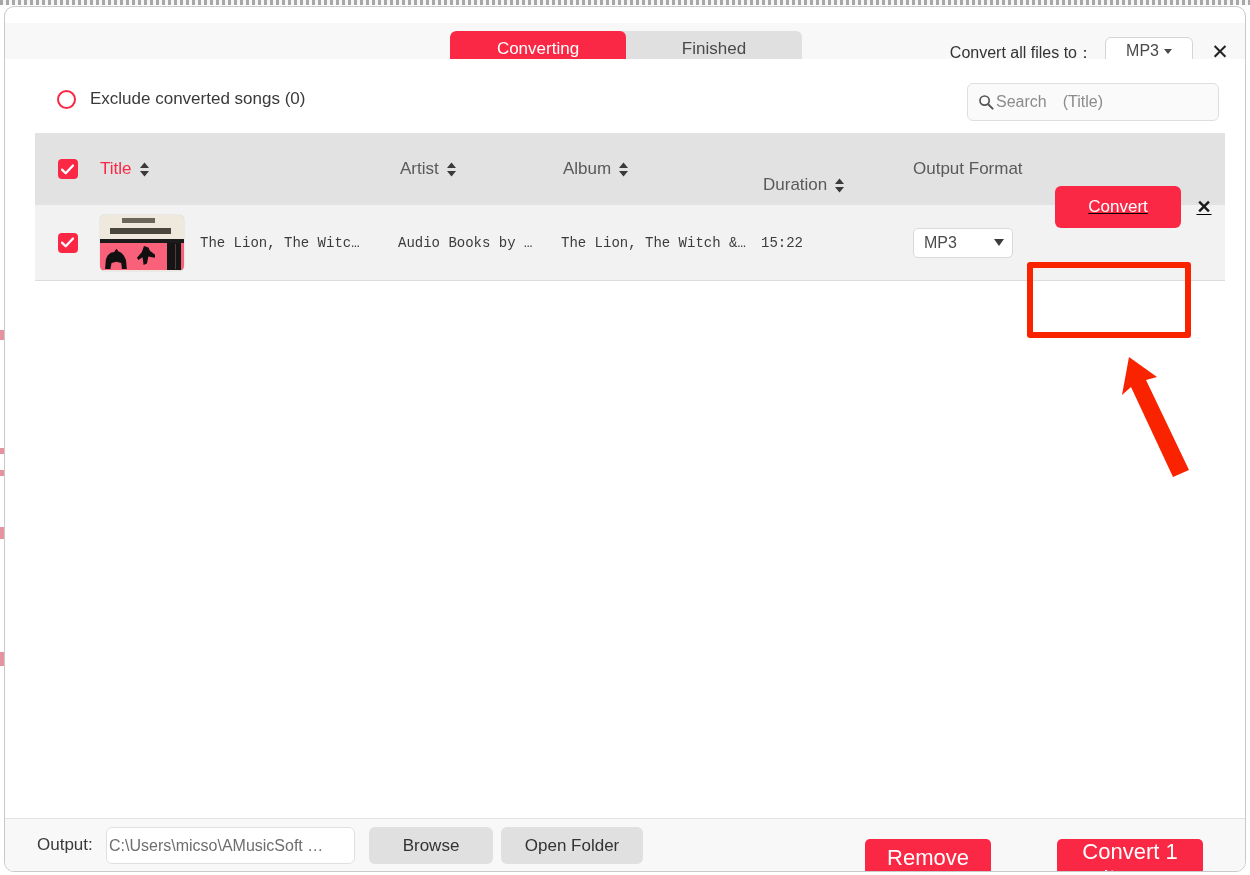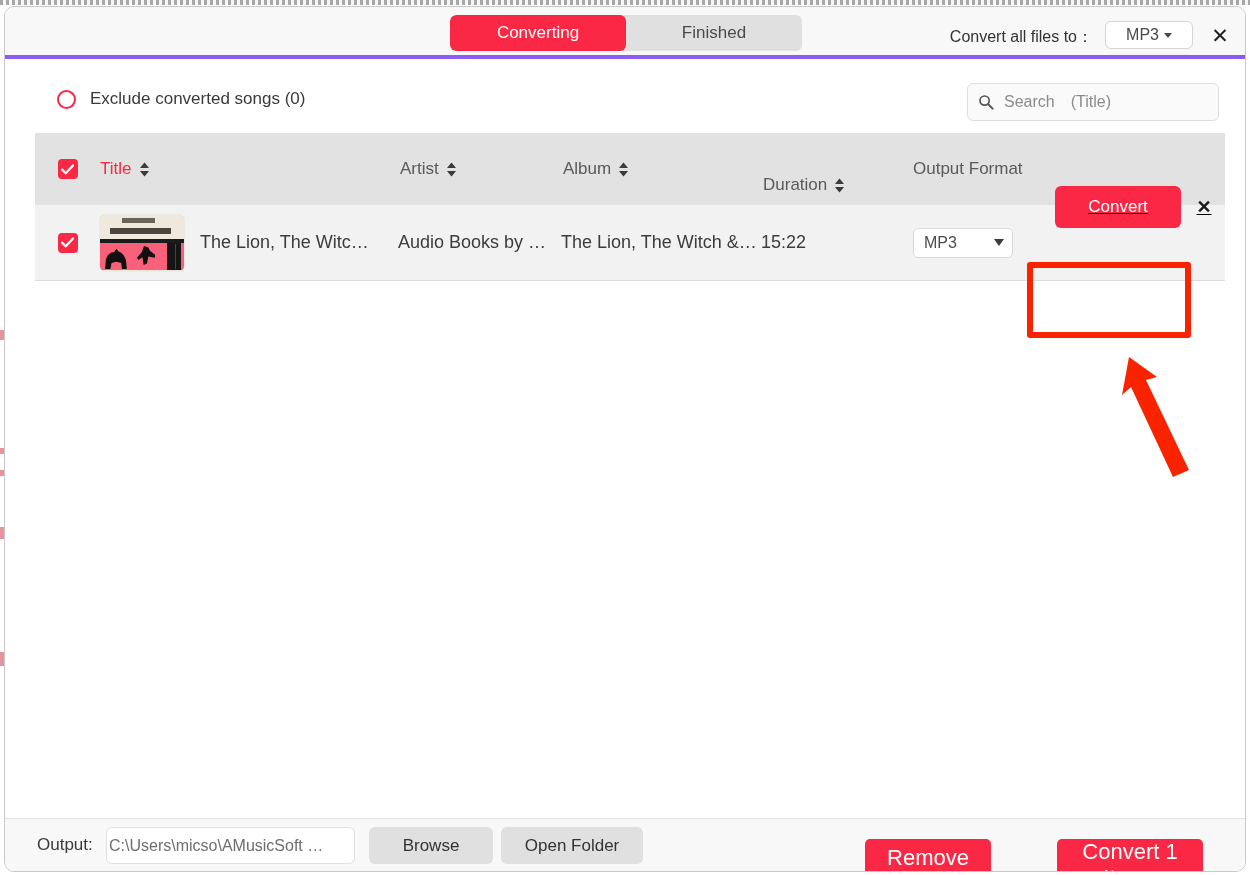--- a/index.html
+++ b/index.html
@@ -24,21 +24,21 @@
   
   #top-clip {
     position: absolute;
     left: 0; top: 0; width: 1250px; height: 5px;
     background: repeating-linear-gradient(90deg,#8a8a8a 0 3px, #f4f4f4 3px 6px);
     opacity: .75;
   }
 
   
   #header {
-    position: absolute; left: 0; top: 0;
+    position: absolute; left: 0; top: 16px;
     width: 1240px; height: 52px;
     background: #f8f8f8;
     border-bottom: 4px solid #8b5cf6;
   }
   #tabs {
     position: absolute; left: 445px; top: 8px;
     width: 352px; height: 36px;
     background: #e0e0e0;
     border-radius: 6px;
     display: flex; overflow: hidden;
@@ -92,21 +92,21 @@
     border: 2px solid #fa2844; background: transparent;
   }
   #exclude-label { font-size: 17px; color: #3a3a3a; }
 
   
   #search-box {
     position: absolute; right: 26px; top: 24px;
     width: 252px; height: 38px;
     background: #fafafa;
     border: 1px solid #dedede; border-radius: 6px;
-    display: flex; align-items: center; padding: 0 10px; gap: 10px;
+    display: flex; align-items: center; padding: 0 10px; gap: 2px;
   }
   #search-icon { width: 16px; height: 16px; flex: 0 0 auto; }
   #search-input {
     border: none; outline: none; background: transparent;
     font-family: "Liberation Sans", sans-serif;
     font-size: 16px; color: #7c7c7c; width: 100%;
   }
   #search-input::placeholder { color: #8b8b8b; }
 
   
@@ -134,22 +134,22 @@
   .col-dur    { width: 150px; margin-top: 32px; }
 
   .th {
     font-size: 17px; color: #5a5a5a;
     display: flex; align-items: center; gap: 7px;
   }
   .th.title-th { color: #fa2844; }
   .sort-icon { display: block; }
 
   .td {
-    font-size: 18px; color: #3c3c3c;
-    white-space: nowrap; overflow: hidden;
+    font-size: 14px; color: #3c3c3c;
+    white-space: nowrap; overflow: hidden; font-family: Liberation Mono, monospace;
   }
 
   
   #album-art-cell { width: 100px; display: flex; align-items: center; }
   #album-art {
     width: 84px; height: 56px; border-radius: 5px;
     overflow: hidden; position: relative; background: #efe9dd;
     box-shadow: 0 0 1px rgba(0,0,0,.35);
   }
   #art-title-band {

